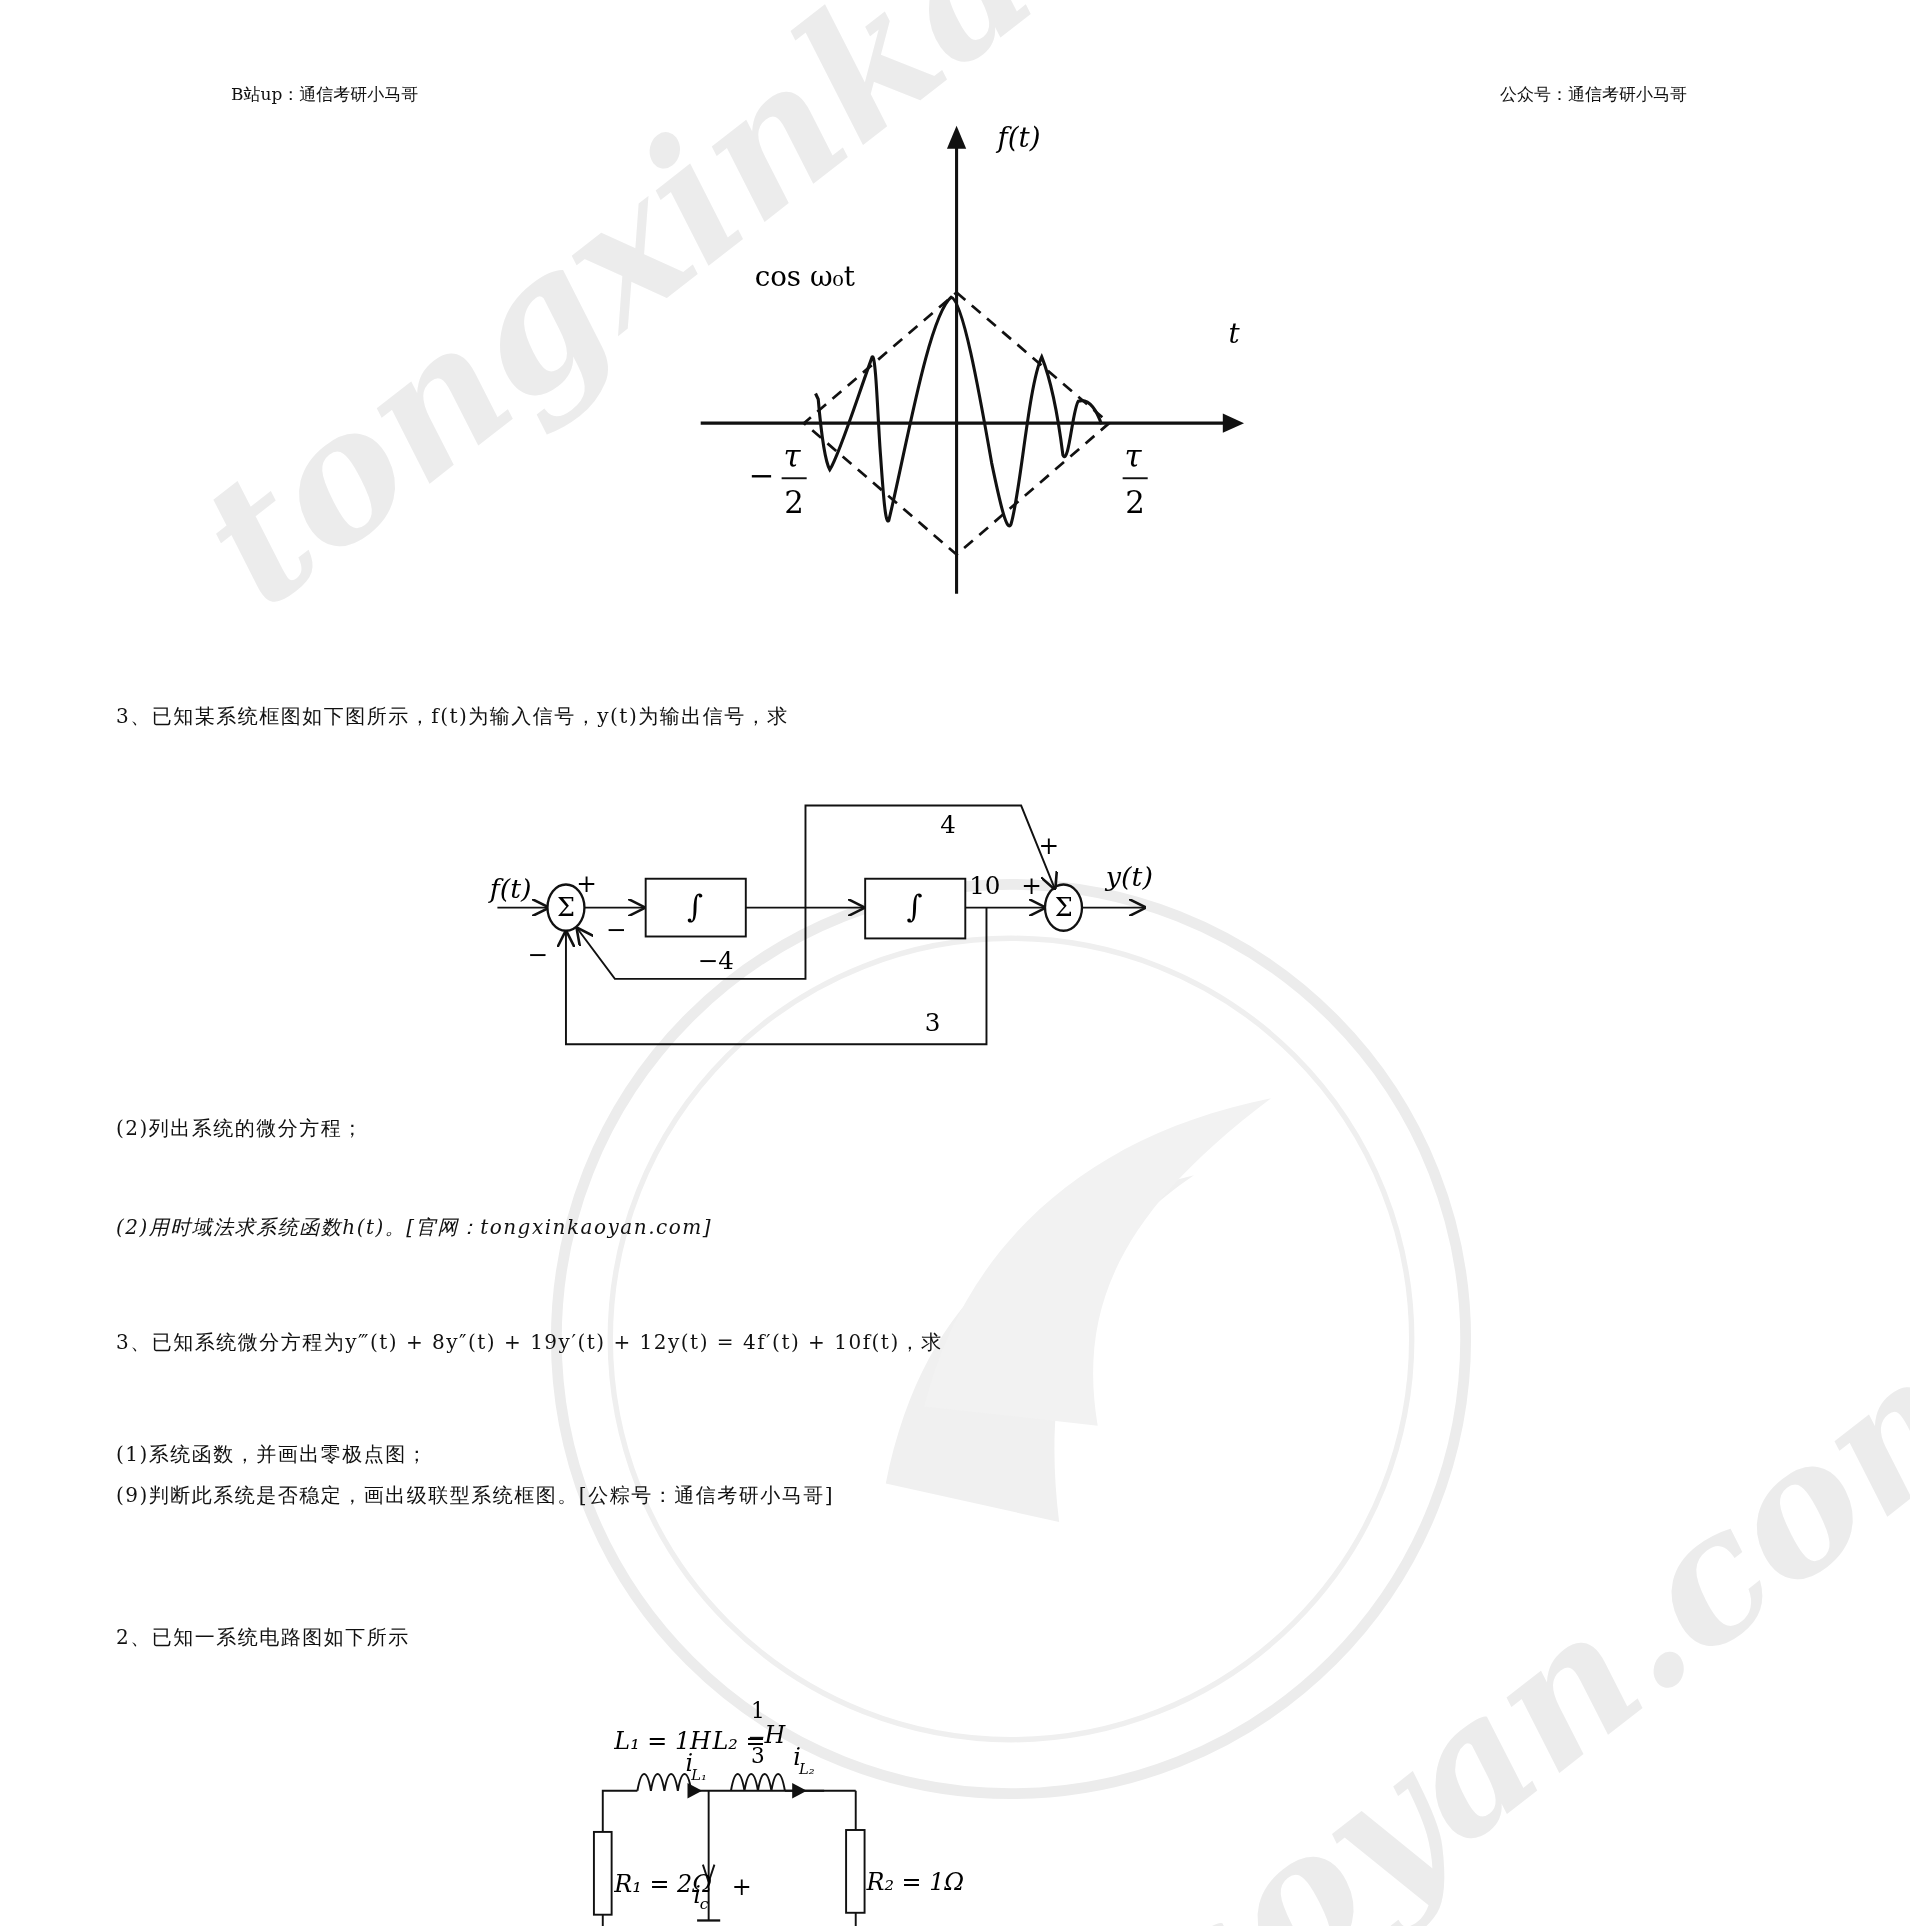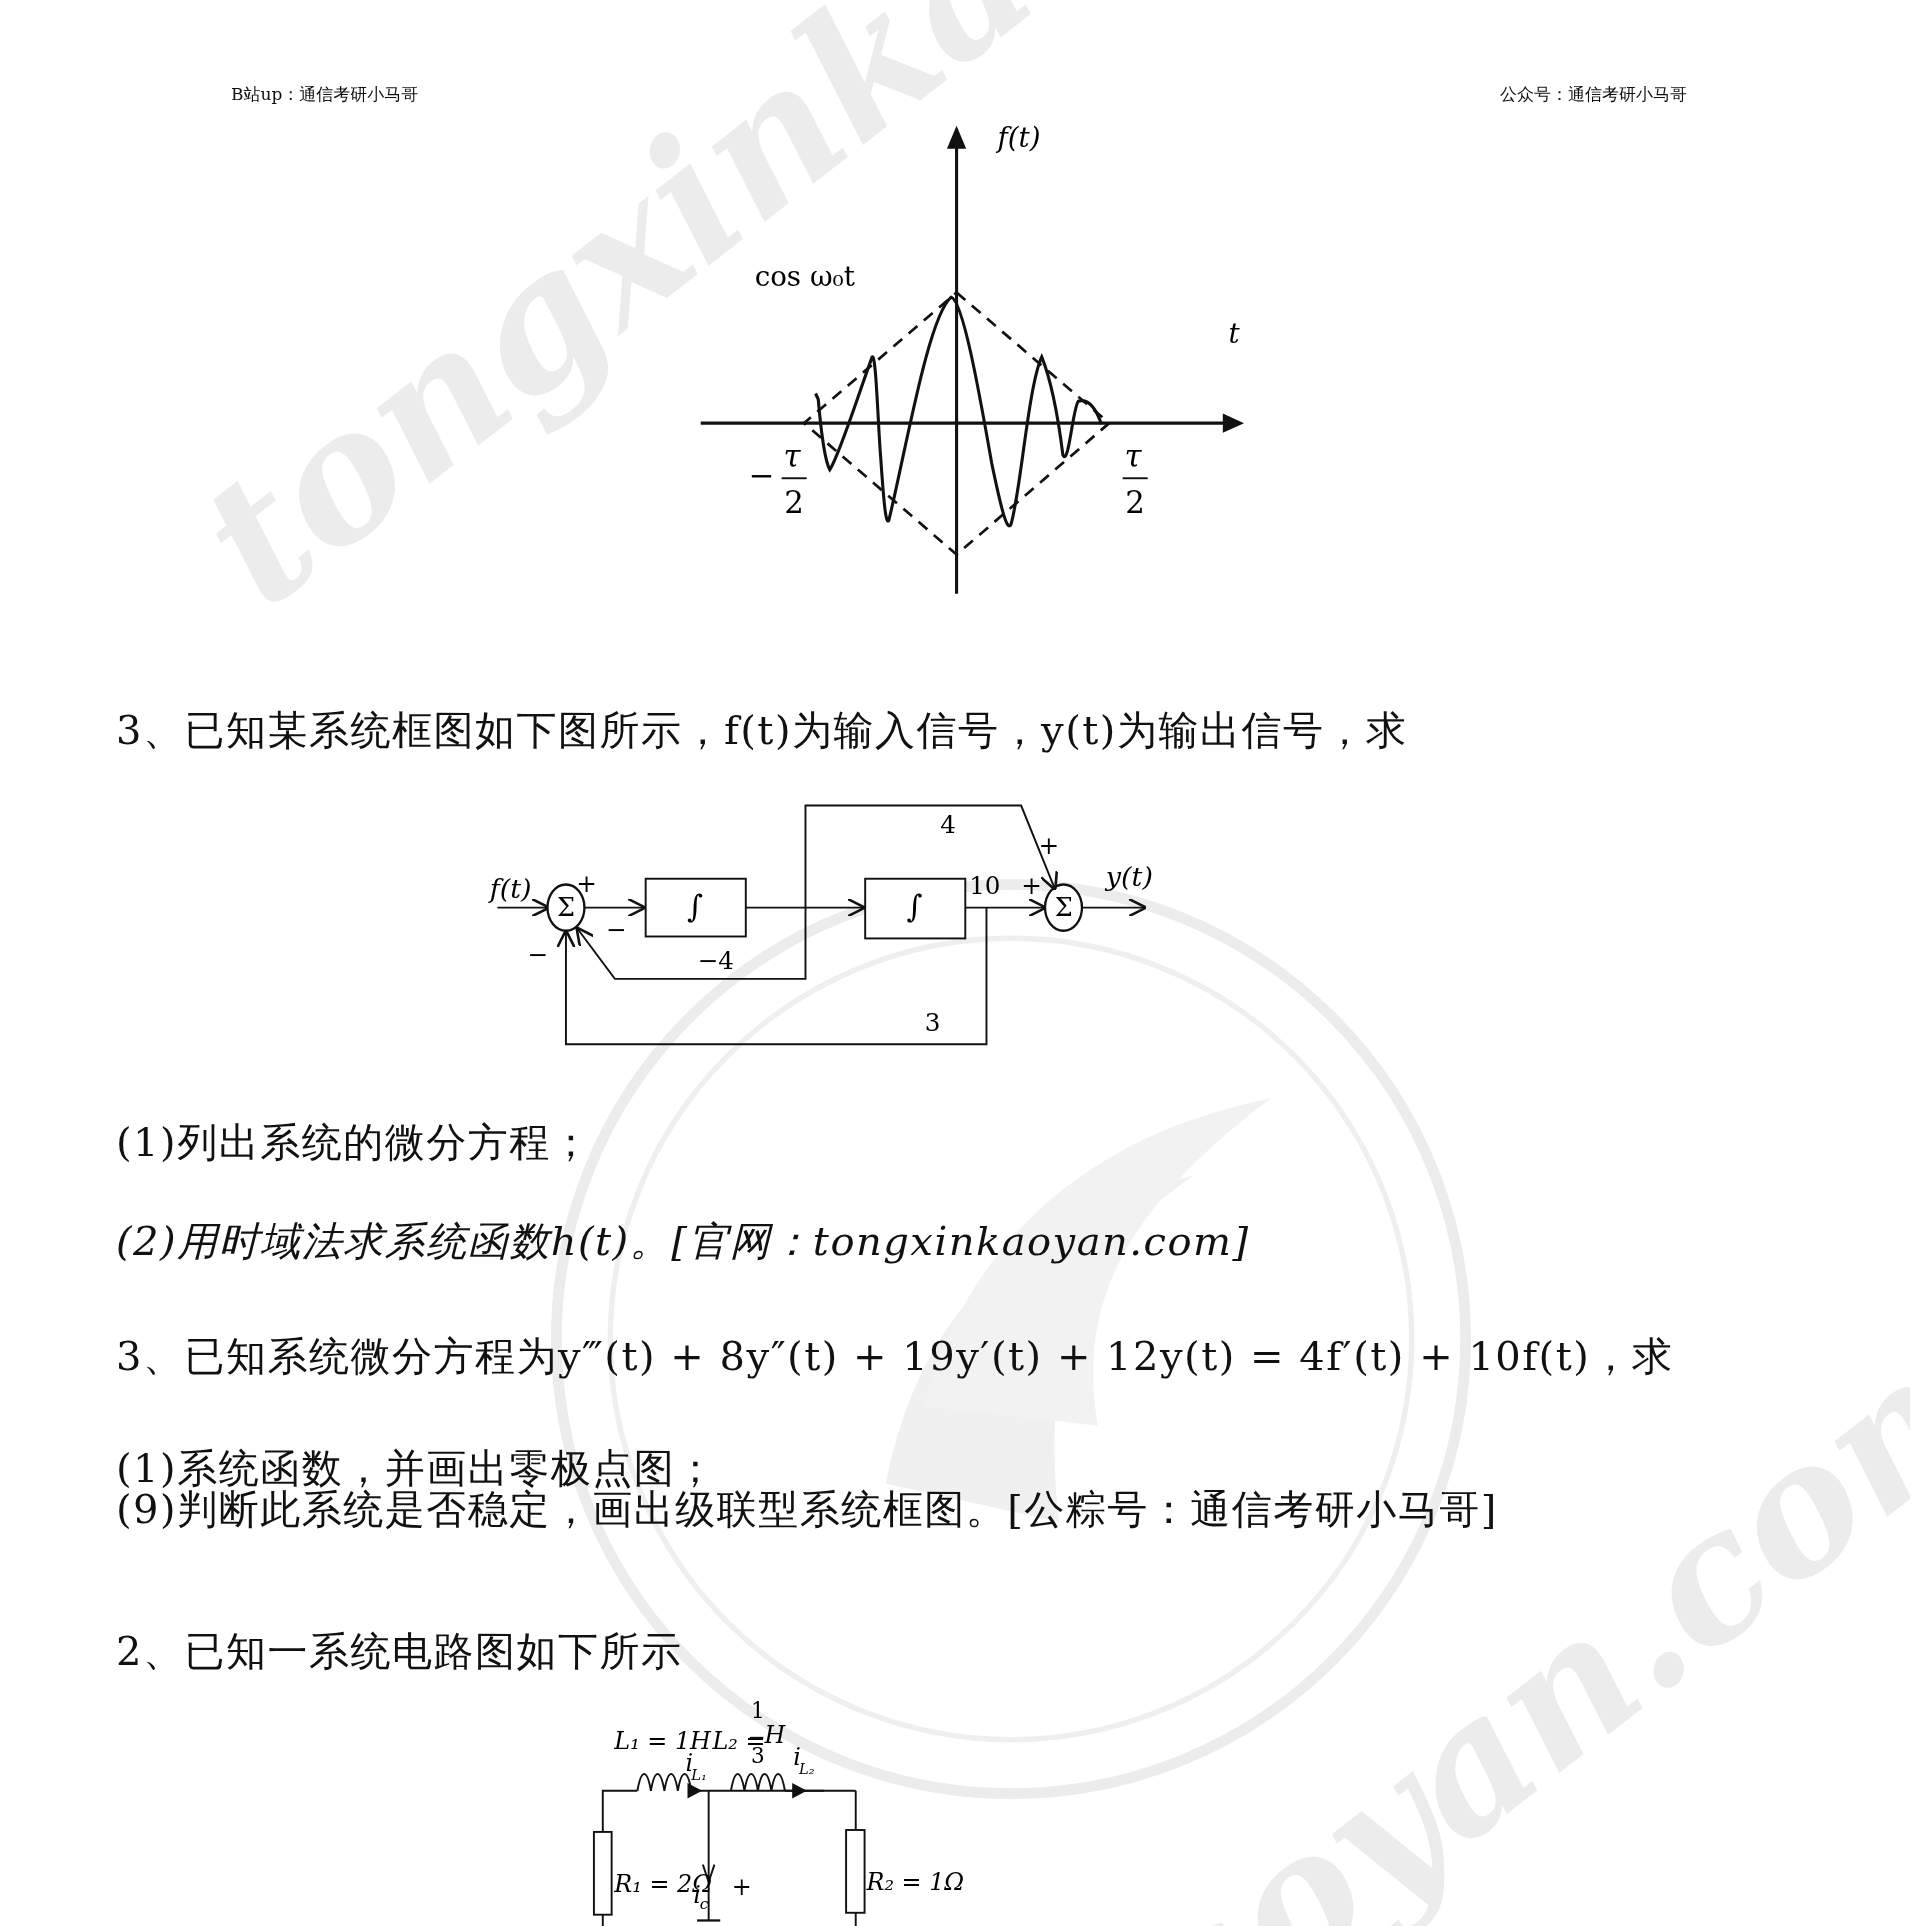--- a/index.html
+++ b/index.html
@@ -1,19 +1,19 @@
 <!DOCTYPE html>
 <html style="font-size:6.2px"><head>
 <meta charset="utf-8">
 <style>
   html, body { margin:0; padding:0; background:#ffffff; }
   body { width:1911px; height:2702px; position:relative; overflow:hidden; font-family:"DejaVu Serif", serif; color:#111; }
   .abs { position:absolute; white-space:nowrap; }
   .hdr { font-size:17px; font-family:"DejaVu Serif", serif; }
-  .q { font-size:40px; font-family:"DejaVu Serif", serif; letter-spacing:1.5px; }
+  .q { font-size:20px; font-family:"DejaVu Serif", serif; letter-spacing:1.5px; }
   .wm { position:absolute; color:#ececec; font-family:"DejaVu Serif", serif; font-style:italic; font-weight:bold; white-space:nowrap; pointer-events:none; }
   svg text { font-family:"DejaVu Serif", serif; }
   .math { font-style:italic; }
 </style>
 </head>
 <body>
 
 <div class="wm" style="left:162px; top:482px; font-size:177px; transform:rotate(-38deg); transform-origin:left top;">tongxinkaoyan.com</div>
 <div class="wm" style="left:404px; top:2465px; font-size:177px; transform:rotate(-38deg); transform-origin:left top;">tongxinkaoyan.com</div>
 <svg class="abs" style="left:539px; top:867px;" width="944" height="944" viewBox="0 0 2450 2450">
@@ -87,21 +87,21 @@
   <text x="1190" y="110" font-size="64">4</text>
   <text x="1445" y="165" font-size="64">+</text>
 
   <polyline points="840,305 840,490 345,490 248,360" fill="none" stroke="#111" stroke-width="5" marker-end="url(#arr)"></polyline>
   <text x="560" y="465" font-size="64">−4</text>
 
   <polyline points="1310,305 1310,660 218,660 218,368" fill="none" stroke="#111" stroke-width="5" marker-end="url(#arr)"></polyline>
   <text x="1150" y="625" font-size="64">3</text>
 </svg>
 
-<div class="abs q" style="left:116px; top:1115px;">(1)列出系统的微分方程；</div>
+<div class="abs q" style="left:116px; top:1115px;">(2)列出系统的微分方程；</div>
 <div class="abs q" style="left:116px; top:1214px;font-style:italic;">(2)用时域法求系统函数h(t)。[官网：tongxinkaoyan.com]</div>
 
 <div class="abs q" style="left:116px; top:1329px;">3、已知系统微分方程为y‴(t) + 8y″(t) + 19y′(t) + 12y(t) = 4f′(t) + 10f(t)，求</div>
 <div class="abs q" style="left:116px; top:1405px;margin-top:36px;">(1)系统函数，并画出零极点图；</div>
 <div class="abs q" style="left:116px; top:1482px;">(9)判断此系统是否稳定，画出级联型系统框图。[公粽号：通信考研小马哥]</div>
 
 <div class="abs q" style="left:116px; top:1624px;">2、已知一系统电路图如下所示</div>
 
 <svg class="abs" style="left:539px; top:1676px;" width="886" height="462" viewBox="0 0 2300 1200">
 

